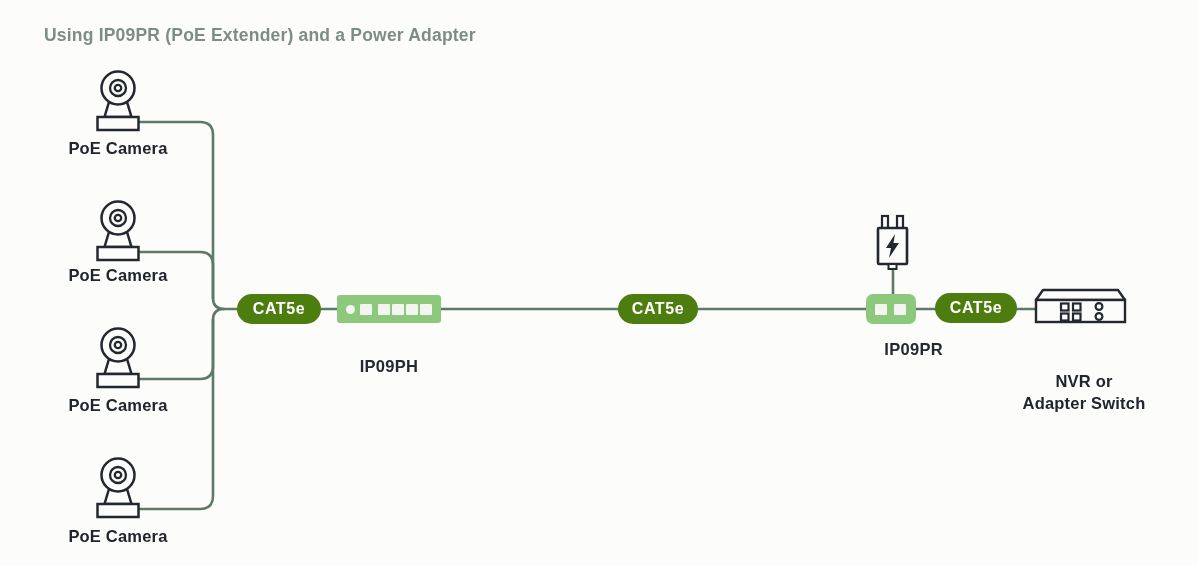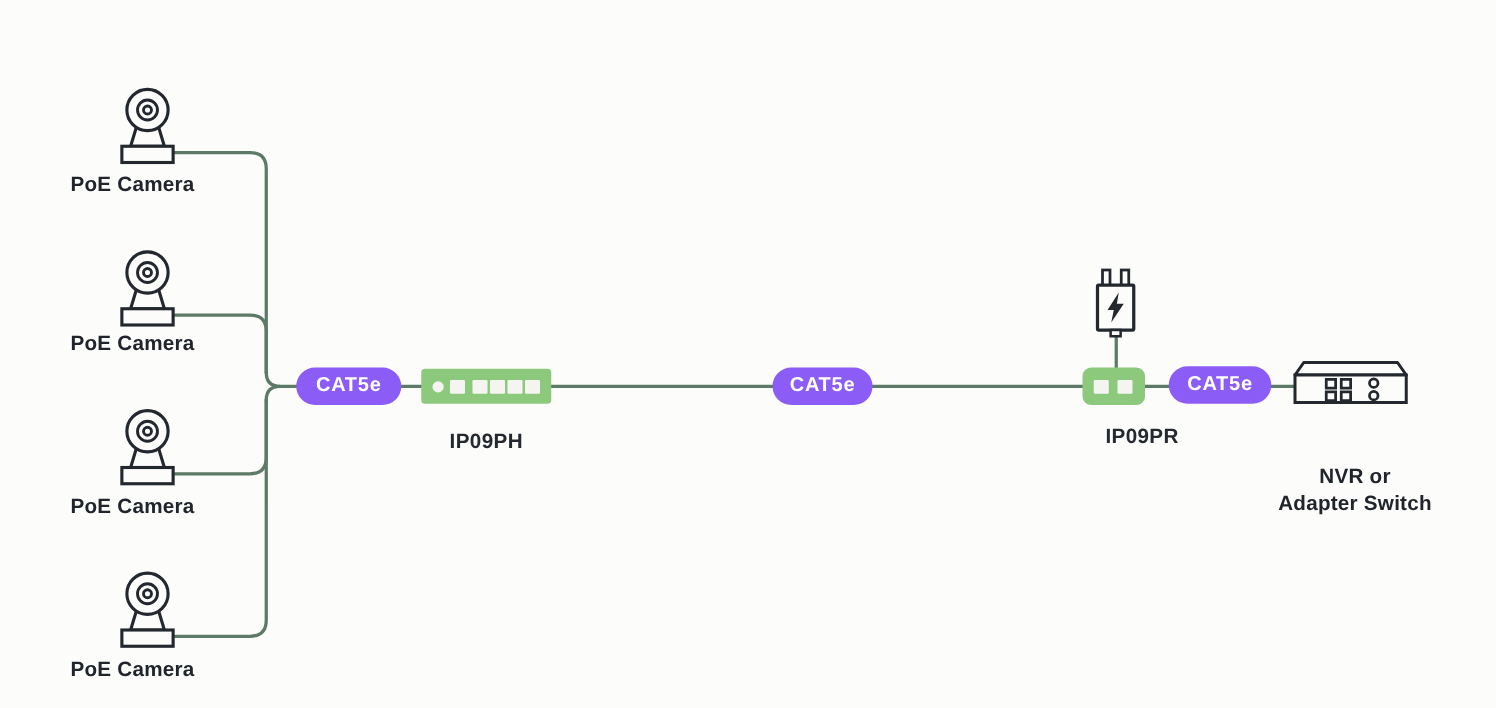--- a/index.html
+++ b/index.html
@@ -12,26 +12,26 @@
   }
   .stage{position:absolute;left:0;top:0;width:1197px;height:566px;}
   .title{
     position:absolute;left:44px;top:25px;
     font-size:17.5px;font-weight:700;color:#7d8d86;
     letter-spacing:0.2px;
   }
   .lines-svg{position:absolute;left:0;top:0;width:1197px;height:566px;}
   .cam-icon{position:absolute;width:60px;height:64px;}
   .cam-label{
-    position:absolute;left:36px;width:140px;text-align:center;
+    position:absolute;left:48px;width:140px;text-align:center;
     font-size:16.5px;font-weight:700;color:#20242b;letter-spacing:0.2px;
   }
   .pill{
     position:absolute;height:30px;border-radius:15px;
-    background:#8b5cf6;color:#ffffff;
+    background:#4d7c0f;color:#ffffff;
     font-size:16px;font-weight:700;letter-spacing:0.6px;
     display:flex;align-items:center;justify-content:center;
   }
   .device{
     position:absolute;background:#8cc97c;
   }
   .device .dot{
     position:absolute;width:9px;height:9px;border-radius:50%;
     background:#f4f5f0;
   }
@@ -59,20 +59,21 @@
       <path d="M 140 252 H 200 Q 213 252 213 265 V 298"></path>
       <path d="M 140 379 H 200 Q 213 379 213 366 V 320"></path>
       <path d="M 140 509 H 200 Q 213 509 213 496 V 320"></path>
       <path d="M 213 298 Q 213 309 224 309 H 240"></path>
       <path d="M 213 320 Q 213 309 224 309"></path>
       <path d="M 238 309 H 1040"></path>
       <path d="M 893 269 V 294"></path>
     </g>
   </svg>
 
+  <div class="title">Using IP09PR (PoE Extender) and a Power Adapter</div>
 
   <svg class="cam-icon" style="left:88px;top:68px;" viewBox="0 0 60 64">
     <polygon points="21,34 39,34 43.5,49 16.5,49" fill="#fcfcfb" stroke="#23272e" stroke-width="2.5"></polygon>
     <circle cx="30" cy="20" r="16.5" fill="#fcfcfb" stroke="#23272e" stroke-width="2.5"></circle>
     <circle cx="30" cy="20" r="8" fill="none" stroke="#23272e" stroke-width="2.3"></circle>
     <circle cx="30" cy="20" r="3.2" fill="none" stroke="#23272e" stroke-width="2.3"></circle>
     <rect x="9.5" y="49" width="41" height="13" fill="#fcfcfb" stroke="#23272e" stroke-width="2.5"></rect>
   </svg>
   <div class="cam-label" style="top:139px;">PoE Camera</div>
 
@@ -108,21 +109,21 @@
   <div class="pill" style="left:935px;top:293px;width:82px;">CAT5e</div>
 
   <div class="device" style="left:337px;top:295px;width:104px;height:28px;border-radius:3px;">
     <span class="dot" style="left:9px;top:10px;"></span>
     <span class="sq" style="left:23px;top:9px;"></span>
     <span class="sq" style="left:41px;top:9px;"></span>
     <span class="sq" style="left:55px;top:9px;"></span>
     <span class="sq" style="left:69px;top:9px;"></span>
     <span class="sq" style="left:83px;top:9px;"></span>
   </div>
-  <div class="dev-label" style="left:339px;top:344px;">IP09PH</div>
+  <div class="dev-label" style="left:339px;top:357px;">IP09PH</div>
 
   <svg class="abs-svg" style="left:872px;top:213px;width:42px;height:58px;" viewBox="0 0 42 58">
     <rect x="10" y="3" width="6" height="13" fill="#fcfcfb" stroke="#23272e" stroke-width="2.2"></rect>
     <rect x="25" y="3" width="6" height="13" fill="#fcfcfb" stroke="#23272e" stroke-width="2.2"></rect>
     <rect x="6" y="15" width="29" height="36" rx="1" fill="#fcfcfb" stroke="#23272e" stroke-width="2.6"></rect>
     <path d="M 23 21 L 14 35 L 19 35 L 17 45 L 27 30 L 21.5 30 Z" fill="#23272e"></path>
     <rect x="16.5" y="51" width="8" height="5" fill="#fcfcfb" stroke="#23272e" stroke-width="2"></rect>
   </svg>
 
   <div class="device" style="left:866px;top:294px;width:50px;height:30px;border-radius:7px;">

